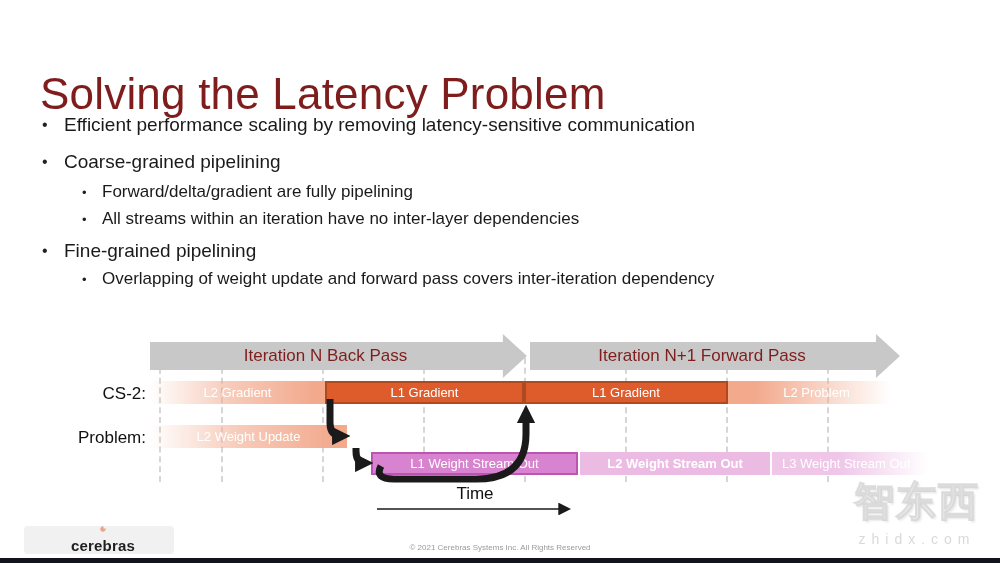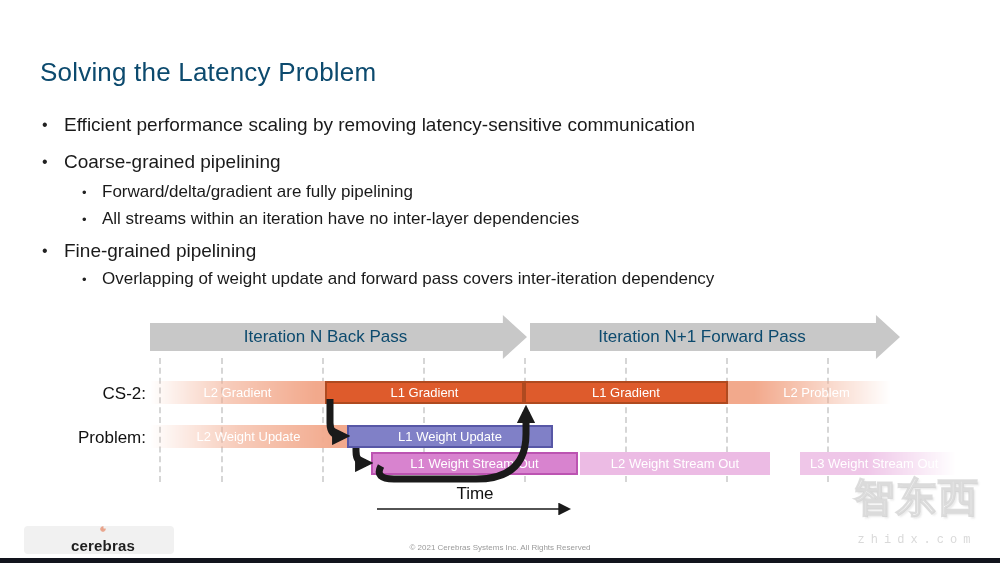--- a/index.html
+++ b/index.html
@@ -1,39 +1,39 @@
 <!DOCTYPE html>
 <html style="--solid-orange: #DE5B2C; --orange-border: #AF4A20; --fade-orange: #F2A98C; --purple: #8080C7; --purple-border: #5757A6; --magenta: #D883CF; --magenta-border: #BC54B2; --light-magenta: #ECBBE4; --fade-magenta: #EFC6E8; --phase-gray: #C8C8C8; --connector: #1A1A1A; --brand-orange: #E05A2B;"><head>
 <meta charset="utf-8">
 <style>
   html,body{margin:0;padding:0;background:#fff;}
   .slide{position:relative;width:1000px;height:563px;background:#fff;overflow:hidden;
          font-family:"Liberation Sans",sans-serif;color:#1a1a1a;}
 
   
-  .title{position:absolute;left:40px;top:40px;font-size:26px;font-weight:400;color:#0c4a6e;letter-spacing:.2px;}
+  .title{position:absolute;left:40px;top:40px;font-size:44px;font-weight:400;color:#7f1d1d;letter-spacing:.2px;}
 
   
   .bullets{position:absolute;left:42px;top:114px;width:920px;}
   .b-row{display:flex;align-items:flex-start;}
   .b-row .marker{flex:0 0 auto;text-align:left;color:#222;}
   .lvl1{font-size:19px;}
   .lvl1 .marker{width:22px;font-size:16px;padding-top:2px;}
   .lvl2{font-size:17px;padding-left:40px;}
   .lvl2 .marker{width:20px;font-size:13px;padding-top:3px;}
   .bullets > :nth-child(1){margin-bottom:15px;}
   .bullets > :nth-child(2){margin-bottom:9px;}
   .bullets > :nth-child(3){margin-bottom:7px;}
   .bullets > :nth-child(4){margin-bottom:11px;}
   .bullets > :nth-child(5){margin-bottom:7px;}
 
   
   .diagram{position:absolute;inset:0;}
-  .phase-arrow{position:absolute;top:315px;height:44px;background:var(--phase-gray,#C8C8C8);
-    display:flex;align-items:center;justify-content:center;font-size:17px;color:#0c4a6e;}
+  .phase-arrow{position:absolute;top:334px;height:44px;background:var(--phase-gray,#C8C8C8);
+    display:flex;align-items:center;justify-content:center;font-size:17px;color:#7f1d1d;}
   .phase-arrow .pa-label{padding-right:26px;}
   #phase-1{left:150px;width:377px;clip-path:polygon(0 18%,93.6% 18%,93.6% 0,100% 50%,93.6% 100%,93.6% 82%,0 82%);}
   #phase-2{left:530px;width:370px;clip-path:polygon(0 18%,93.5% 18%,93.5% 0,100% 50%,93.5% 100%,93.5% 82%,0 82%);}
 
   .gridline{position:absolute;top:358px;height:124px;width:0;border-left:2px dashed #d6d6d6;}
 
   .row-label{position:absolute;font-size:17px;color:#111;text-align:right;}
   #label-cs2{left:76px;width:70px;top:384px;}
   #label-memoryx{left:52px;width:94px;top:428px;}
 
@@ -41,51 +41,51 @@
        font-size:13px;text-align:center;white-space:nowrap;overflow:hidden;}
   .fade-in-orange{background:var(--fade-orange,#F2A98C);
     -webkit-mask-image:linear-gradient(to right,transparent 0%,rgba(0,0,0,.6) 45%,#000 95%);
             mask-image:linear-gradient(to right,transparent 0%,rgba(0,0,0,.6) 45%,#000 95%);}
   .solid-orange{background:var(--solid-orange,#DE5B2C);border:2px solid var(--orange-border,#AF4A20);line-height:19px;}
   .fade-out-orange{background:var(--fade-orange,#F2A98C);
     -webkit-mask-image:linear-gradient(to right,#000 15%,transparent 92%);
             mask-image:linear-gradient(to right,#000 15%,transparent 92%);}
   .solid-purple{background:var(--purple,#8080C7);border:2px solid var(--purple-border,#5757A6);line-height:19px;}
   .solid-magenta{background:var(--magenta,#D883CF);border:2px solid var(--magenta-border,#BC54B2);line-height:19px;}
-  .light-magenta{background:var(--light-magenta,#ECBBE4);}
+  .light-magenta{background:var(--light-magenta,#ECBBE4);font-weight:bold;}
   .fade-out-magenta{background:var(--fade-magenta,#EFC6E8);text-align:left;padding-left:10px;
     -webkit-mask-image:linear-gradient(to right,#000 35%,transparent 82%);
             mask-image:linear-gradient(to right,#000 35%,transparent 82%);}
 
   #bar-l2-gradient{left:150px;top:381px;width:175px;}
   #bar-l1-gradient{left:325px;top:381px;width:199px;}
   #bar-l1-forward{left:524px;top:381px;width:204px;}
   #bar-l2-forward{left:728px;top:381px;width:177px;}
   #bar-l2-weight-update{left:150px;top:425px;width:197px;}
   #bar-l1-weight-update{left:347px;top:425px;width:206px;}
   #bar-l1-weight-stream-out{left:371px;top:452px;width:207px;}
   #bar-l2-weight-stream-out{left:580px;top:452px;width:190px;}
-  #bar-l3-weight-stream-out{left:800px;top:452px;width:190px;}
+  #bar-l3-weight-stream-out{left:772px;top:452px;width:190px;}
 
   .connector-svg{position:absolute;left:0;top:320px;width:1000px;height:200px;pointer-events:none;}
 
   .time-label{position:absolute;left:375px;top:484px;width:200px;text-align:center;font-size:17px;color:#111;}
 
   
   .logo-wrap{position:absolute;left:24px;top:526px;width:150px;height:28px;background:#f1f1f1;
     border-radius:4px;display:flex;align-items:center;gap:5px;padding-left:8px;box-sizing:border-box;flex-direction:column;}
   .logo-word{font-size:15px;font-weight:bold;color:#1e1e1e;letter-spacing:.2px;}
   .copyright{position:absolute;left:0;right:0;top:543px;text-align:center;font-size:8px;color:#9a9a9a;}
 
   
   .watermark{position:absolute;right:8px;bottom:16px;width:150px;text-align:center;user-select:none;}
   .wm-chars{font-size:40px;font-weight:bold;letter-spacing:2px;color:rgba(248,248,248,.95);
     -webkit-text-stroke:1.2px rgba(185,185,185,.45);
     text-shadow:2px 2px 2px rgba(175,175,175,.28), -1px -1px 0 rgba(255,255,255,.85);}
-  .wm-site{font-size:12px;letter-spacing:6px;color:rgba(185,185,185,.55);margin-top:8px;font-family:Liberation Mono, monospace;}
+  .wm-site{font-size:14px;letter-spacing:6px;color:rgba(185,185,185,.55);margin-top:2px;}
 
   .bottom-strip{position:absolute;left:0;right:0;bottom:0;height:5px;background:#12141d;}
 </style>
 </head>
 <body>
 
 <div class="slide">
 
   <h1 class="title">Solving the Latency Problem</h1>
 
@@ -137,21 +137,20 @@
     </div>
 
     <div class="row-label" id="label-cs2">CS-2:</div>
     <div class="row-label" id="label-memoryx">Problem:</div>
 
     <div class="bar fade-in-orange" id="bar-l2-gradient">L2 Gradient</div>
     <div class="bar solid-orange" id="bar-l1-gradient">L1 Gradient</div>
     <div class="bar solid-orange" id="bar-l1-forward">L1 Gradient</div>
     <div class="bar fade-out-orange" id="bar-l2-forward">L2 Problem</div>
     <div class="bar fade-in-orange" id="bar-l2-weight-update">L2 Weight Update</div>
-    <div class="bar solid-purple" id="bar-l1-weight-update">L1 Weight Update</div>
     <div class="bar solid-magenta" id="bar-l1-weight-stream-out">L1 Weight Stream Out</div>
     <div class="bar light-magenta" id="bar-l2-weight-stream-out">L2 Weight Stream Out</div>
     <div class="bar fade-out-magenta" id="bar-l3-weight-stream-out">L3 Weight Stream Out</div>
 
     <svg class="connector-svg" viewBox="0 320 1000 200">
       <defs>
         <marker id="ah" viewBox="0 0 10 10" refX="6" refY="5" markerWidth="2.6" markerHeight="2.6" orient="auto">
           <path d="M0,0 L10,5 L0,10 z" fill="#1a1a1a"></path>
         </marker>
         <marker id="ah2" viewBox="0 0 10 10" refX="6" refY="5" markerWidth="8" markerHeight="8" orient="auto">

